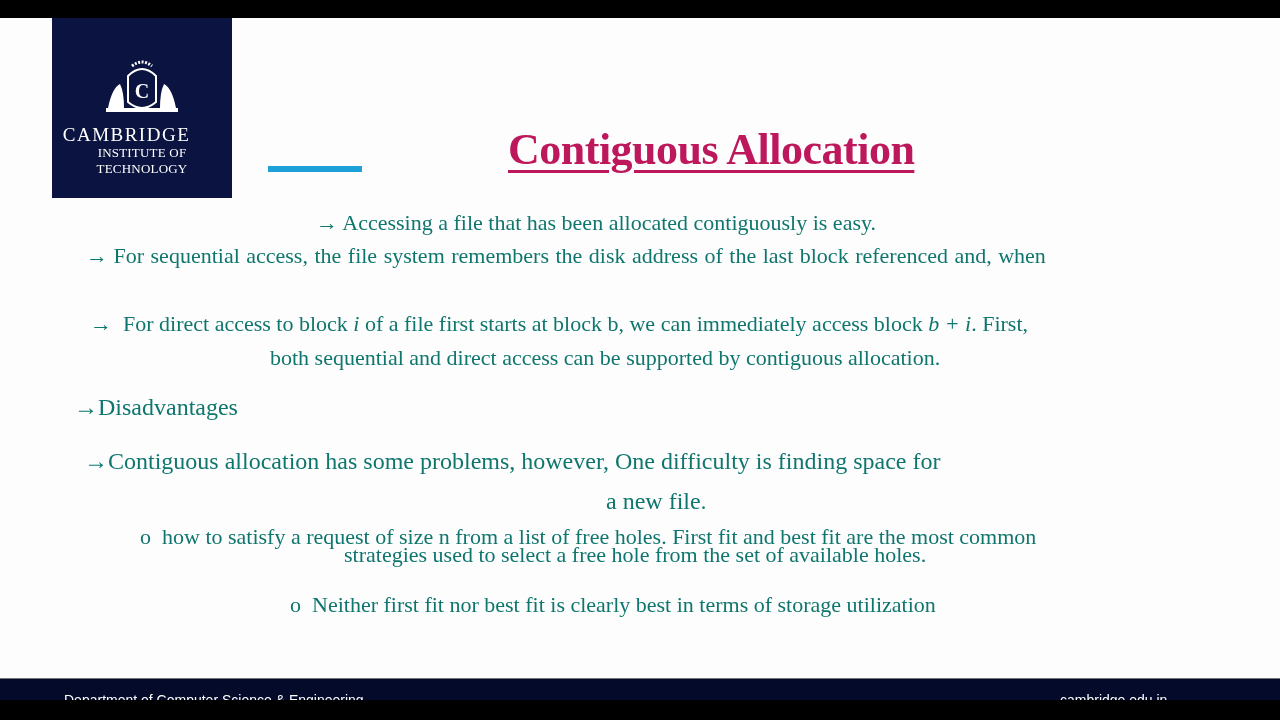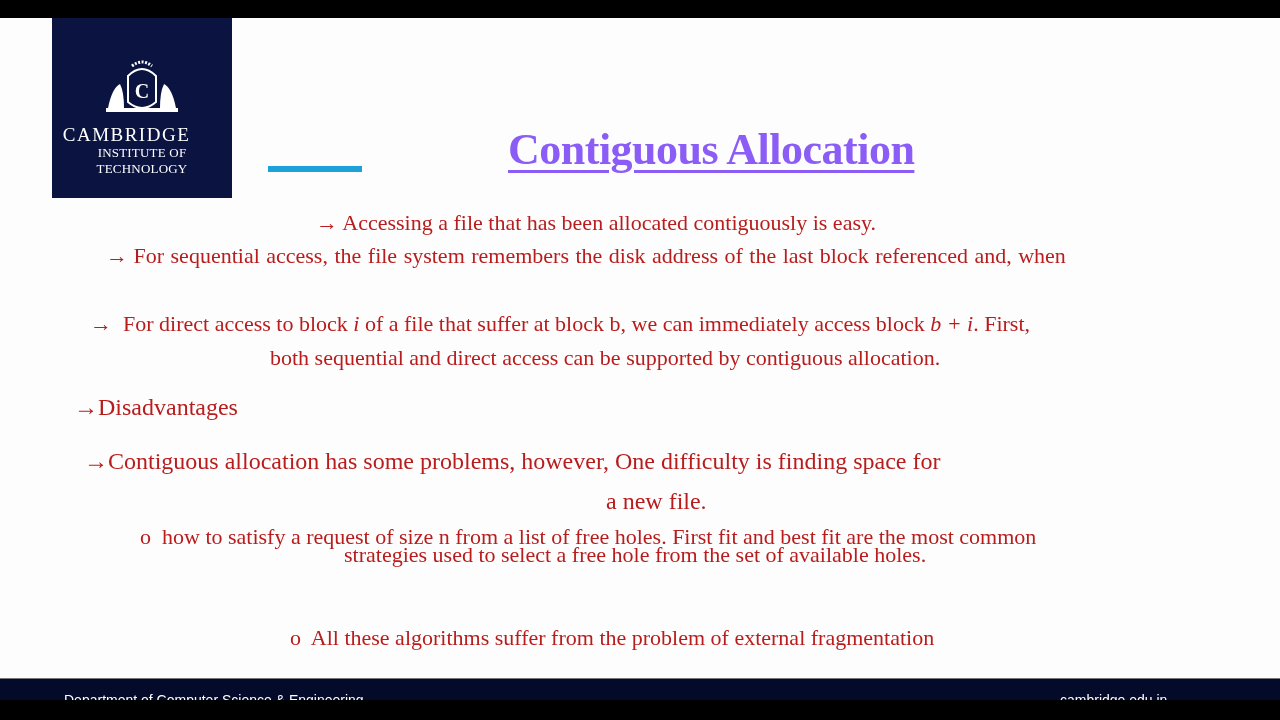--- a/index.html
+++ b/index.html
@@ -3,22 +3,22 @@
 <meta charset="utf-8">
 <style>
   html, body { margin:0; padding:0; }
   body { width:1280px; height:720px; position:relative; overflow:hidden; background:#000; font-family:"Liberation Serif", serif; }
   .slide { position:absolute; left:0; top:18px; width:1280px; height:660px; background:#fdfdfd; }
   .logo { position:absolute; left:52px; top:0; width:180px; height:180px; background:#0b1340; color:#fff; text-align:center; }
   .crest { position:absolute; left:50px; top:40px; width:80px; height:70px; }
   .logo-name { position:absolute; left:0; width:149px; top:106px; font-size:19px; letter-spacing:1.5px; font-family:"Liberation Serif", serif; }
   .logo-sub { position:absolute; left:0; width:180px; top:127px; font-size:13px; letter-spacing:0.2px; font-family:"Liberation Serif", serif; }
   .accent { position:absolute; left:268px; top:148px; width:94px; height:6px; background:#1ea0d8; }
-  .title { position:absolute; left:508px; top:106px; font-size:44px; font-weight:bold; color:#8b5cf6; text-decoration:underline; text-decoration-thickness:3px; text-underline-offset:6px; letter-spacing:-0.5px; white-space:nowrap; }
-  .line { position:absolute; color:#b91c1c; white-space:nowrap; font-size:22px; line-height:34px; }
+  .title { position:absolute; left:508px; top:106px; font-size:44px; font-weight:bold; color:#be185d; text-decoration:underline; text-decoration-thickness:3px; text-underline-offset:6px; letter-spacing:-0.5px; white-space:nowrap; }
+  .line { position:absolute; color:#0f766e; white-space:nowrap; font-size:22px; line-height:34px; }
   .big { font-size:24px; }
   .footer { position:absolute; left:0; top:678px; width:1280px; height:22px; background:#030a2a; border-top:1px solid #777; }
   .footer span { position:absolute; top:13px; color:#fff; font-size:14px; font-family:"Liberation Sans", sans-serif; }
   .blackbar { position:absolute; left:0; top:700px; width:1280px; height:20px; background:#000; }
   i { font-style:italic; }
 </style>
 </head>
 <body>
 
 <div class="slide">
@@ -36,50 +36,50 @@
   </div>
 
   <div class="accent"></div>
   <div class="title">Contiguous Allocation</div>
 
   <div class="line" style="left:316px; top:188px;">
     <span>→</span>
     <span>Accessing a file that has been allocated contiguously is easy.</span>
   </div>
 
-  <div class="line" style="left:86px; top:221px;margin-left:20px;">
+  <div class="line" style="left:86px; top:221px;">
     <span>→</span>
     <span style="word-spacing:1px;">For sequential access, the file system remembers the disk address of the last block referenced and, when</span>
   </div>
 
   <div class="line" style="left:90px; top:289px;">
     <span>→</span>&nbsp;
-    <span>For direct access to block </span><i>i</i><span> of a file that suffer at block b, we can immediately access block </span><i>b + i</i><span>. First,</span>
+    <span>For direct access to block </span><i>i</i><span> of a file first starts at block b, we can immediately access block </span><i>b + i</i><span>. First,</span>
   </div>
   <div class="line" style="left:270px; top:323px;">both sequential and direct access can be supported by contiguous allocation.</div>
 
   <div class="line big" style="left:74px; top:372px;">
     <span>→</span><span>Disadvantages</span>
   </div>
 
   <div class="line big" style="left:84px; top:426px;">
     <span>→</span><span>Contiguous allocation has some problems, however, One difficulty is finding space for</span>
   </div>
   <div class="line big" style="left:606px; top:466px;">a new file.</div>
 
   <div class="line" style="left:140px; top:502px;">
     <span>o</span>&nbsp;
     <span>how to satisfy a request of size n from a list of free holes. First fit and best fit are the most common</span>
   </div>
   <div class="line" style="left:344px; top:520px;">strategies used to select a free hole from the set of available holes.</div>
 
+  <div class="line" style="left:290px; top:570px;">
+    <span>o</span>&nbsp;
+    <span>Neither first fit nor best fit is clearly best in terms of storage utilization</span>
+  </div>
 
-  <div class="line" style="left:290px; top:603px;">
-    <span>o</span>&nbsp;
-    <span>All these algorithms suffer from the problem of external fragmentation</span>
-  </div>
 </div>
 
 <div class="footer">
   <span style="left:64px;">Department of Computer Science &amp; Engineering</span>
   <span style="left:1060px;">cambridge.edu.in</span>
 </div>
 <div class="blackbar"></div>
 
 </body></html>

